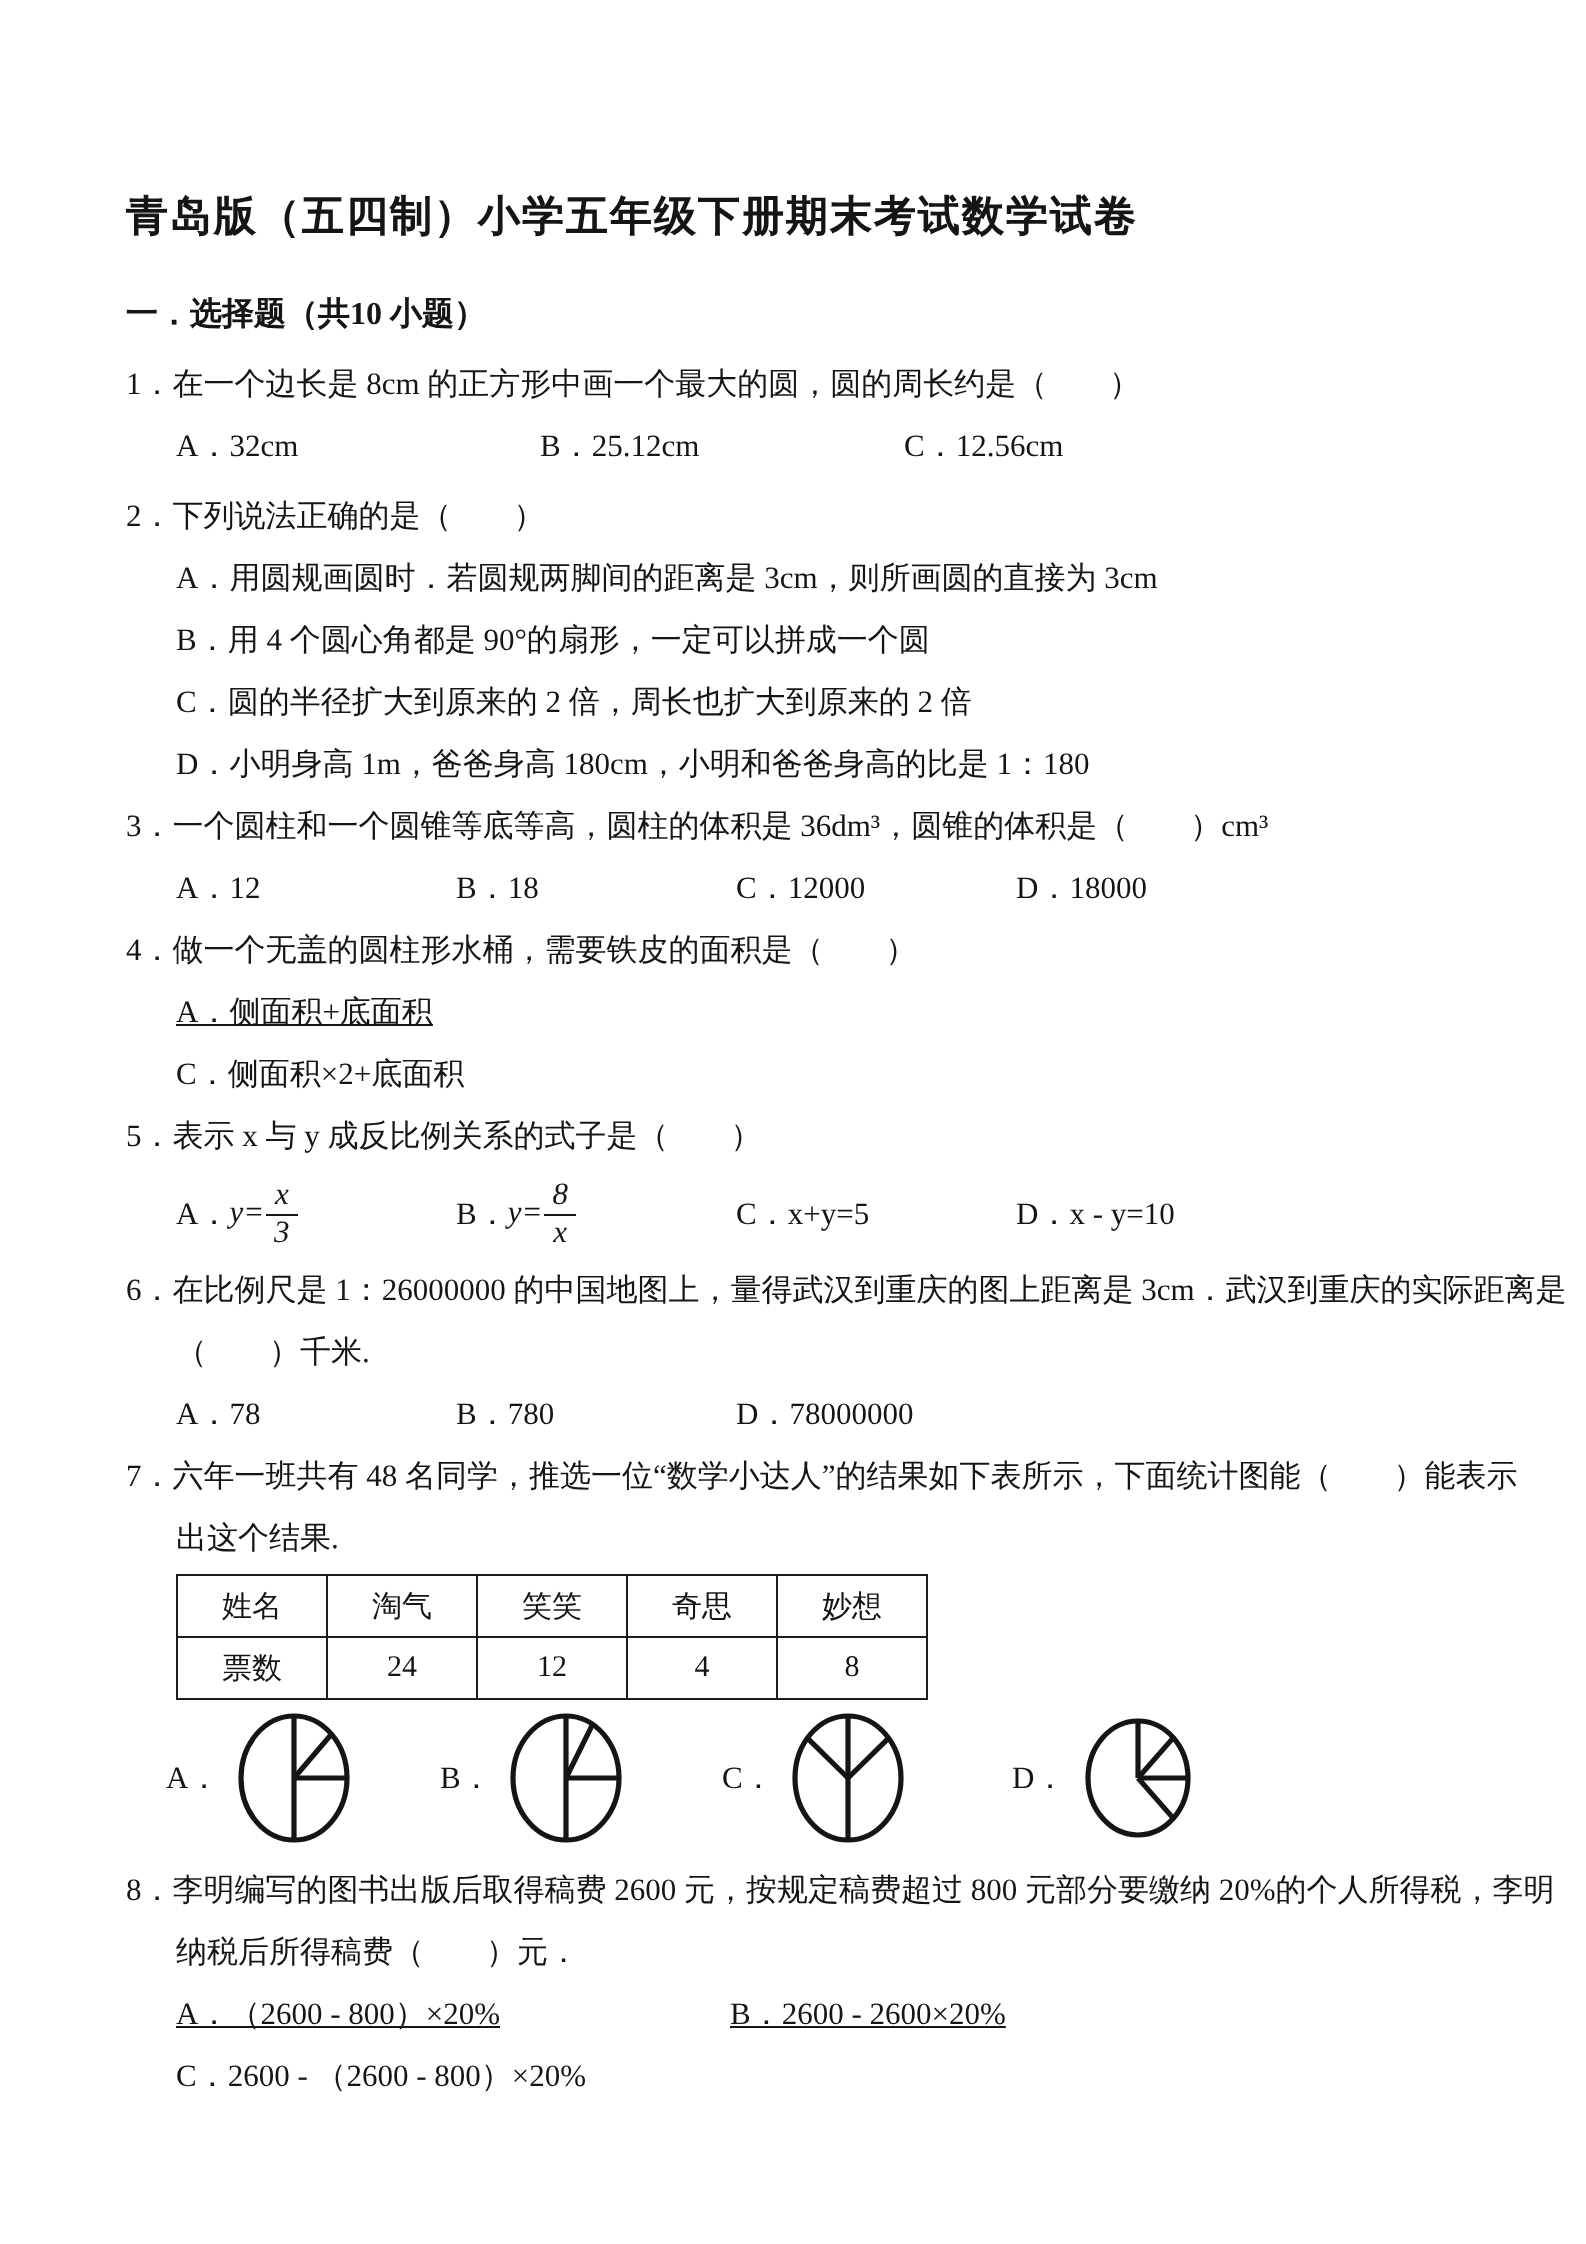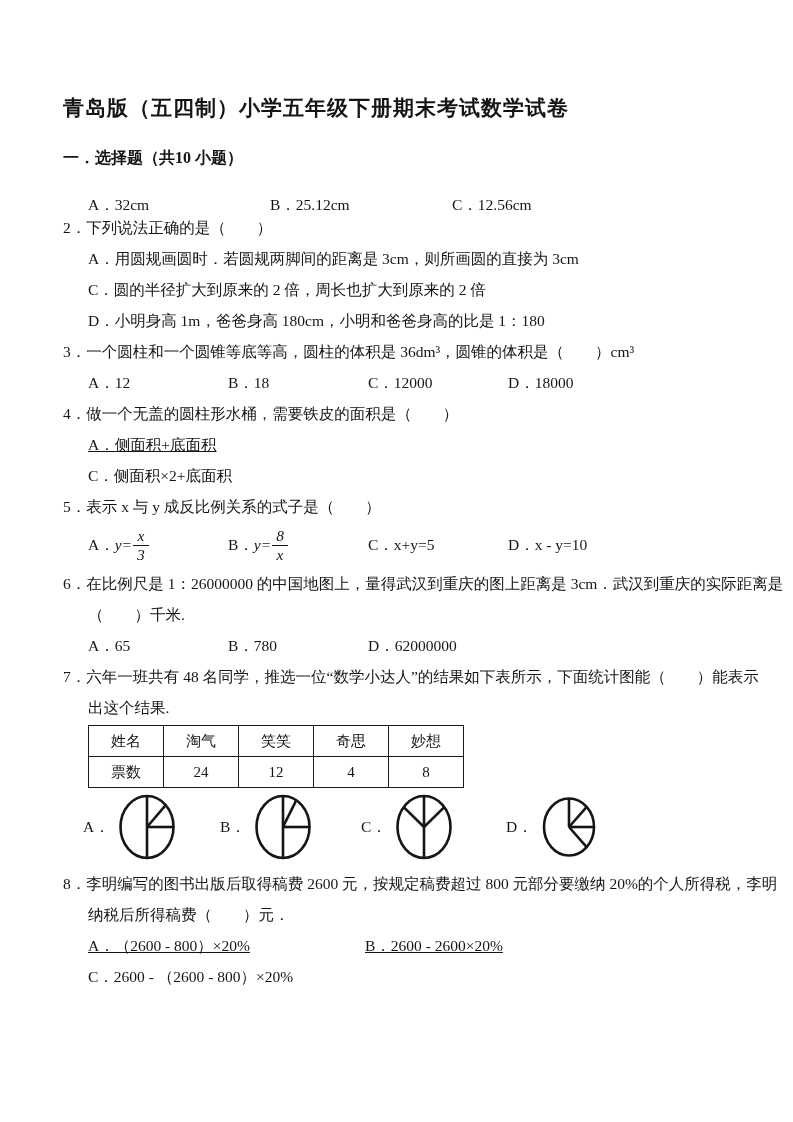--- a/index.html
+++ b/index.html
@@ -4,21 +4,21 @@
 <style>
   html,body{margin:0;padding:0;background:#ffffff;}
   body{width:793px;height:1122px;overflow:hidden;color:#151515;
        font-family:"Liberation Serif","DejaVu Serif",serif;font-size:15.5px;}
   .page{padding:94px 52px 0 63px;}
   .title{text-align:left;font-size:21px;font-weight:bold;line-height:29px;margin:0 0 24px 0;letter-spacing:1px;}
   .section{font-weight:bold;font-size:16px;line-height:21px;margin:0 0 9px 0;}
   .line{height:31px;line-height:31px;white-space:nowrap;}
   .cont{margin-left:25px;}
   .opts{margin-left:25px;display:flex;}
-  .opts span.o3{display:inline-block;width:182px;margin-top:12px;}
+  .opts span.o3{display:inline-block;width:182px;}
   .opts span.o4{display:inline-block;width:140px;}
   .opts span.o2{display:inline-block;width:277px;text-decoration:underline;}
   .mt4{margin-top:4px;}
   .q5opts{height:46px;display:flex;align-items:center;margin-left:25px;}
   .q5opts .cell{display:inline-flex;align-items:center;width:140px;}
   .ital{font-style:italic;}
   .frac{display:inline-block;vertical-align:middle;text-align:center;line-height:1.1;font-style:italic;margin-left:1px;}
   .frac .num{display:block;border-bottom:1.4px solid #151515;padding:0 4px;}
   .frac .den{display:block;padding:0 4px;}
   table.votes{border-collapse:collapse;margin:2px 12px 0 25px;}
@@ -33,30 +33,32 @@
 </head>
 <body>
 
 <div class="page">
 
   <div class="title">青岛版（五四制）小学五年级下册期末考试数学试卷</div>
 
   <div class="section">一．选择题（共10 小题）</div>
 
   <div>
+    <div class="line">1．在一个边长是 8cm 的正方形中画一个最大的圆，圆的周长约是（　　）</div>
     <div class="line opts">
       <span class="o3">A．32cm</span>
       <span class="o3">B．25.12cm</span>
       <span class="o3">C．12.56cm</span>
     </div>
   </div>
 
   <div class="mt4">
     <div class="line">2．下列说法正确的是（　　）</div>
     <div class="line cont">A．用圆规画圆时．若圆规两脚间的距离是 3cm，则所画圆的直接为 3cm</div>
+    <div class="line cont">B．用 4 个圆心角都是 90°的扇形，一定可以拼成一个圆</div>
     <div class="line cont">C．圆的半径扩大到原来的 2 倍，周长也扩大到原来的 2 倍</div>
     <div class="line cont">D．小明身高 1m，爸爸身高 180cm，小明和爸爸身高的比是 1：180</div>
   </div>
 
   <div>
     <div class="line">3．一个圆柱和一个圆锥等底等高，圆柱的体积是 36dm³，圆锥的体积是（　　）cm³</div>
     <div class="line opts">
       <span class="o4">A．12</span>
       <span class="o4">B．18</span>
       <span class="o4">C．12000</span>
@@ -93,23 +95,23 @@
       </span>
       <span class="cell">C．x+y=5</span>
       <span class="cell">D．x - y=10</span>
     </div>
   </div>
 
   <div>
     <div class="line">6．在比例尺是 1：26000000 的中国地图上，量得武汉到重庆的图上距离是 3cm．武汉到重庆的实际距离是</div>
     <div class="line cont">（　　）千米.</div>
     <div class="line opts">
-      <span class="o4">A．65</span>
+      <span class="o4">A．78</span>
       <span class="o4">B．780</span>
-      <span class="o4">D．62000000</span>
+      <span class="o4">D．78000000</span>
     </div>
   </div>
 
   <div>
     <div class="line">7．六年一班共有 48 名同学，推选一位“数学小达人”的结果如下表所示，下面统计图能（　　）能表示</div>
     <div class="line cont">出这个结果.</div>
     <table class="votes">
       <tbody>
           <tr>
         <td>姓名</td>

